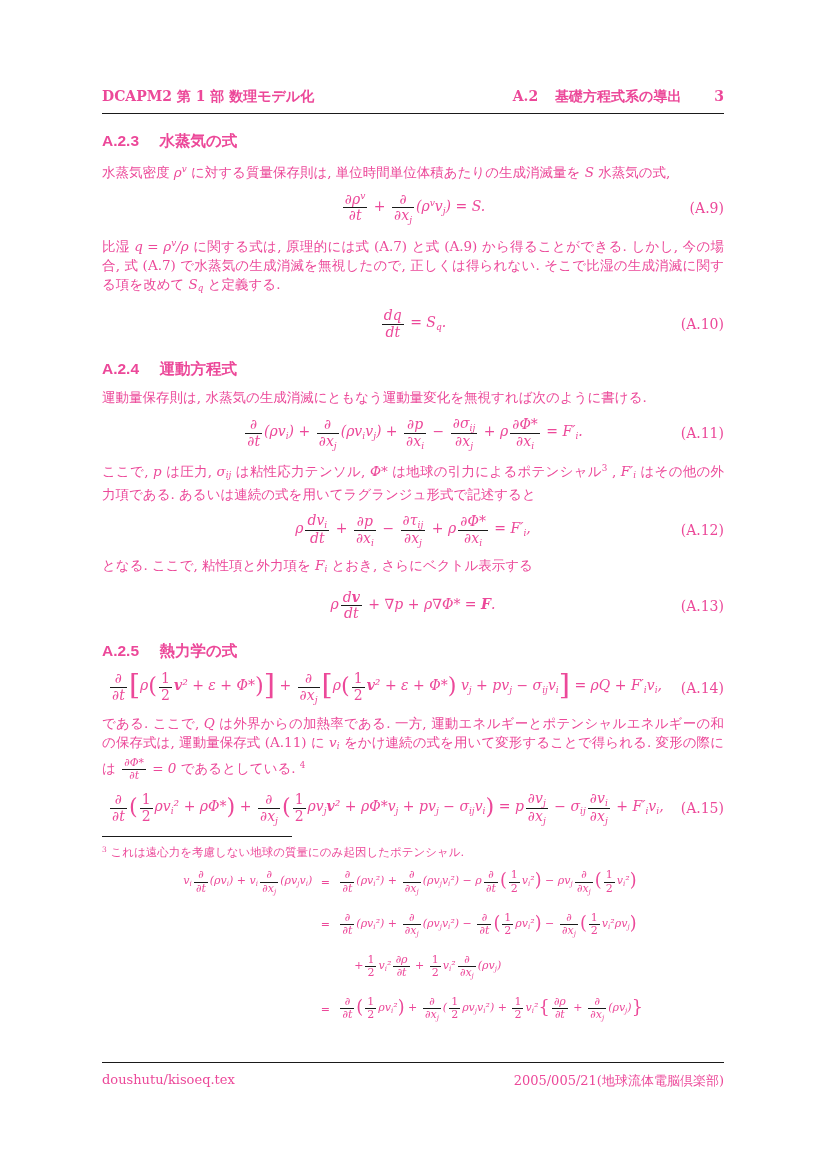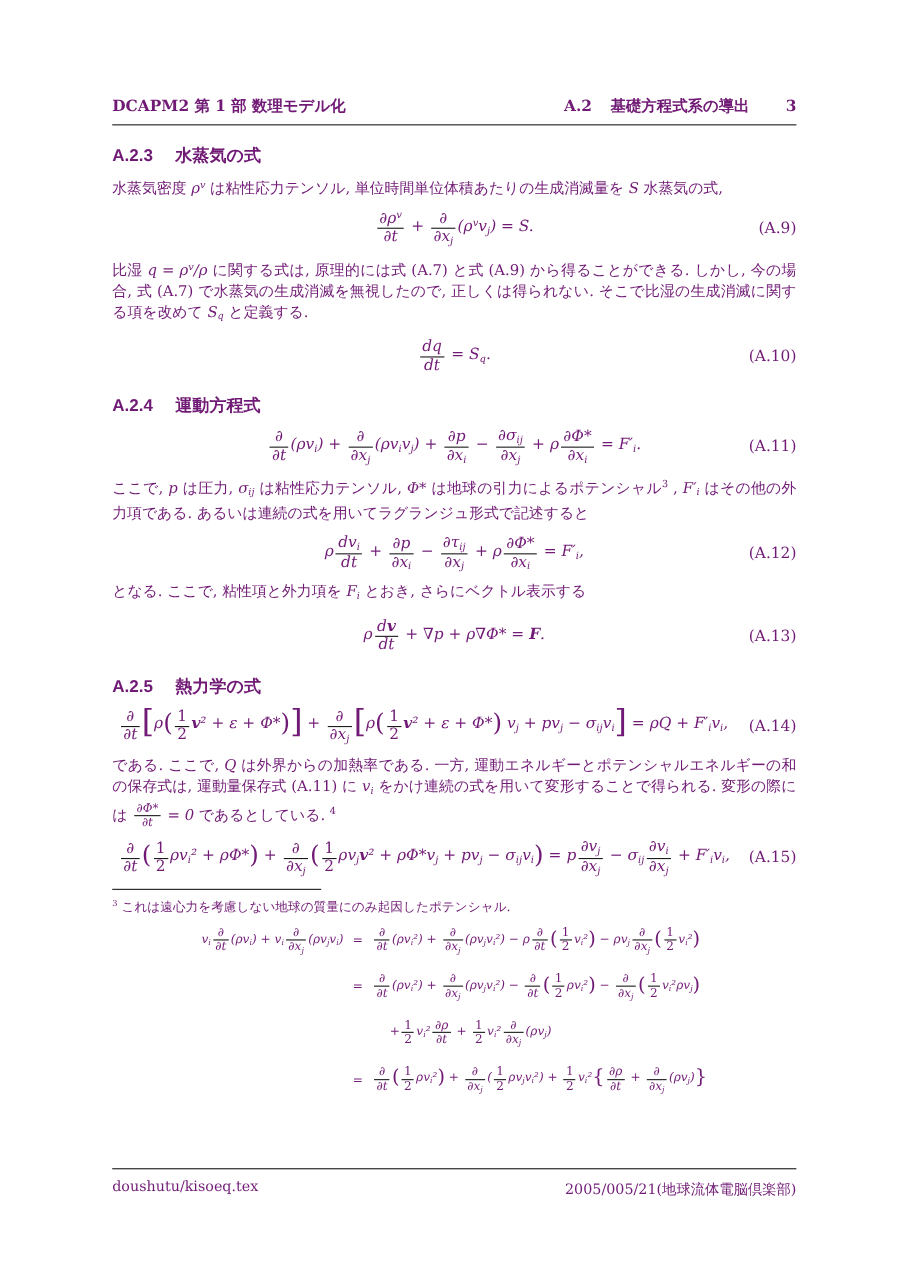--- a/index.html
+++ b/index.html
@@ -1,17 +1,17 @@
 <!DOCTYPE html>
 <html><head>
 <meta charset="utf-8">
 <style>
   *{box-sizing:border-box;margin:0;padding:0}
   html,body{background:#ffffff}
-  .page{position:relative;width:826px;height:1169px;background:#fff;color:#701a75;
+  .page{position:relative;width:826px;height:1169px;background:#fff;color:#ec4899;
         font-family:"DejaVu Serif","Liberation Serif",serif;font-size:13.5px;overflow:hidden}
   .content{position:absolute;left:102px;top:88px;width:622px}
   
   .hdr{display:flex;justify-content:space-between;align-items:baseline;font-weight:bold;
        border-bottom:1.5px solid #1a1a1a;padding-bottom:7px;font-size:14px}
   .hdr-r span{display:inline-block}
   .hdr-rt{margin-left:12px}
   .hdr-pn{margin-left:28px}
   
   h2.sec{font-size:15.5px;font-weight:bold;margin-top:17px;margin-bottom:8px;
@@ -65,35 +65,36 @@
         <span>A.2</span>
         <span class="hdr-rt">基礎方程式系の導出</span>
         <span class="hdr-pn">3</span>
       </span>
     </div>
 
     <h2 class="sec">
       <span class="secnum">A.2.3</span>
       <span>水蒸気の式</span>
     </h2>
-    <p class="para"><span class="tk jp">水蒸気密度 </span><span class="tk m">ρ</span><span class="tk msup">v</span><span class="tk jp"> は粘性応力テンソル, 単位時間単位体積あたりの生成消滅量を </span><span class="tk m">S</span><span class="tk jp"> 水蒸気の式,</span></p>
+    <p class="para"><span class="tk jp">水蒸気密度 </span><span class="tk m">ρ</span><span class="tk msup">v</span><span class="tk jp"> に対する質量保存則は, 単位時間単位体積あたりの生成消滅量を </span><span class="tk m">S</span><span class="tk jp"> 水蒸気の式,</span></p>
     <div class="eqrow">
       <span class="eqbody"><span class="frac"><span class="num"><span class="tk m">∂ρ</span><span class="tk msup">v</span></span><span class="den"><span class="tk m">∂t</span></span></span><span class="tk m"> + </span><span class="frac"><span class="num"><span class="tk m">∂</span></span><span class="den"><span class="tk m">∂x</span><span class="tk msub">j</span></span></span><span class="tk m">(ρ</span><span class="tk msup">v</span><span class="tk m">v</span><span class="tk msub">j</span><span class="tk m">) = S.</span></span>
       <span class="eqtag">(A.9)</span>
     </div>
     <p class="para"><span class="tk jp">比湿 </span><span class="tk m">q</span><span class="tk m"> = </span><span class="tk m">ρ</span><span class="tk msup">v</span><span class="tk m">/ρ</span><span class="tk jp"> に関する式は, 原理的には式 (A.7) と式 (A.9) から得ることができる. しかし, 今の場合, 式 (A.7) で水蒸気の生成消滅を無視したので, 正しくは得られない. そこで比湿の生成消滅に関する項を改めて </span><span class="tk m">S</span><span class="tk msub">q</span><span class="tk jp"> と定義する.</span></p>
     <div class="eqrow">
       <span class="eqbody"><span class="frac"><span class="num"><span class="tk m">dq</span></span><span class="den"><span class="tk m">dt</span></span></span><span class="tk m"> = S</span><span class="tk msub">q</span><span class="tk m">.</span></span>
       <span class="eqtag">(A.10)</span>
     </div>
 
     <h2 class="sec">
       <span class="secnum">A.2.4</span>
       <span>運動方程式</span>
     </h2>
+    <p class="para"><span class="tk jp">運動量保存則は, 水蒸気の生成消滅にともなう運動量変化を無視すれば次のように書ける.</span></p>
     <div class="eqrow">
       <span class="eqbody"><span class="frac"><span class="num"><span class="tk m">∂</span></span><span class="den"><span class="tk m">∂t</span></span></span><span class="tk m">(ρv</span><span class="tk msub">i</span><span class="tk m">) + </span><span class="frac"><span class="num"><span class="tk m">∂</span></span><span class="den"><span class="tk m">∂x</span><span class="tk msub">j</span></span></span><span class="tk m">(ρv</span><span class="tk msub">i</span><span class="tk m">v</span><span class="tk msub">j</span><span class="tk m">) + </span><span class="frac"><span class="num"><span class="tk m">∂p</span></span><span class="den"><span class="tk m">∂x</span><span class="tk msub">i</span></span></span><span class="tk m"> − </span><span class="frac"><span class="num"><span class="tk m">∂σ</span><span class="tk msub">ij</span></span><span class="den"><span class="tk m">∂x</span><span class="tk msub">j</span></span></span><span class="tk m"> + ρ</span><span class="frac"><span class="num"><span class="tk m">∂Φ*</span></span><span class="den"><span class="tk m">∂x</span><span class="tk msub">i</span></span></span><span class="tk m"> = F′</span><span class="tk msub">i</span><span class="tk m">.</span></span>
       <span class="eqtag">(A.11)</span>
     </div>
     <p class="para"><span class="tk jp">ここで, </span><span class="tk m">p</span><span class="tk jp"> は圧力, </span><span class="tk m">σ</span><span class="tk msub">ij</span><span class="tk jp"> は粘性応力テンソル, </span><span class="tk m">Φ*</span><span class="tk jp"> は地球の引力によるポテンシャル</span><span class="tk sup">3</span><span class="tk jp"> , </span><span class="tk m">F′</span><span class="tk msub">i</span><span class="tk jp"> はその他の外力項である. あるいは連続の式を用いてラグランジュ形式で記述すると</span></p>
     <div class="eqrow">
       <span class="eqbody"><span class="tk m">ρ</span><span class="frac"><span class="num"><span class="tk m">dv</span><span class="tk msub">i</span></span><span class="den"><span class="tk m">dt</span></span></span><span class="tk m"> + </span><span class="frac"><span class="num"><span class="tk m">∂p</span></span><span class="den"><span class="tk m">∂x</span><span class="tk msub">i</span></span></span><span class="tk m"> − </span><span class="frac"><span class="num"><span class="tk m">∂τ</span><span class="tk msub">ij</span></span><span class="den"><span class="tk m">∂x</span><span class="tk msub">j</span></span></span><span class="tk m"> + ρ</span><span class="frac"><span class="num"><span class="tk m">∂Φ*</span></span><span class="den"><span class="tk m">∂x</span><span class="tk msub">i</span></span></span><span class="tk m"> = F′</span><span class="tk msub">i</span><span class="tk m">,</span></span>
       <span class="eqtag">(A.12)</span>
     </div>
     <p class="para"><span class="tk jp">となる. ここで, 粘性項と外力項を </span><span class="tk m">F</span><span class="tk msub">i</span><span class="tk jp"> とおき, さらにベクトル表示する</span></p>

